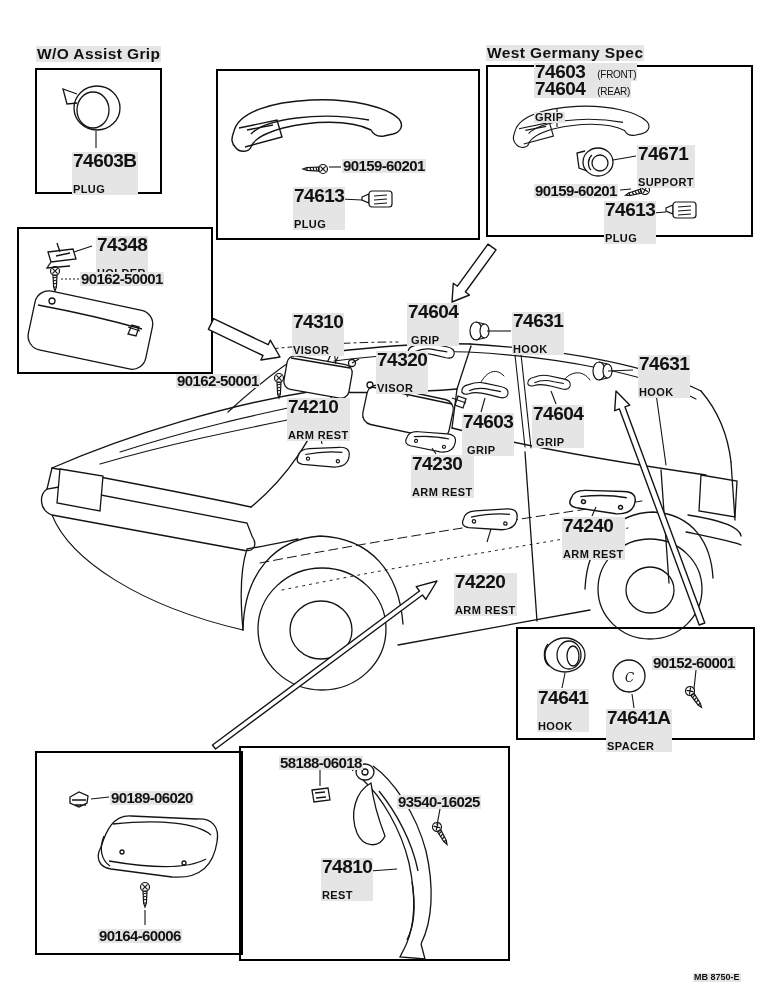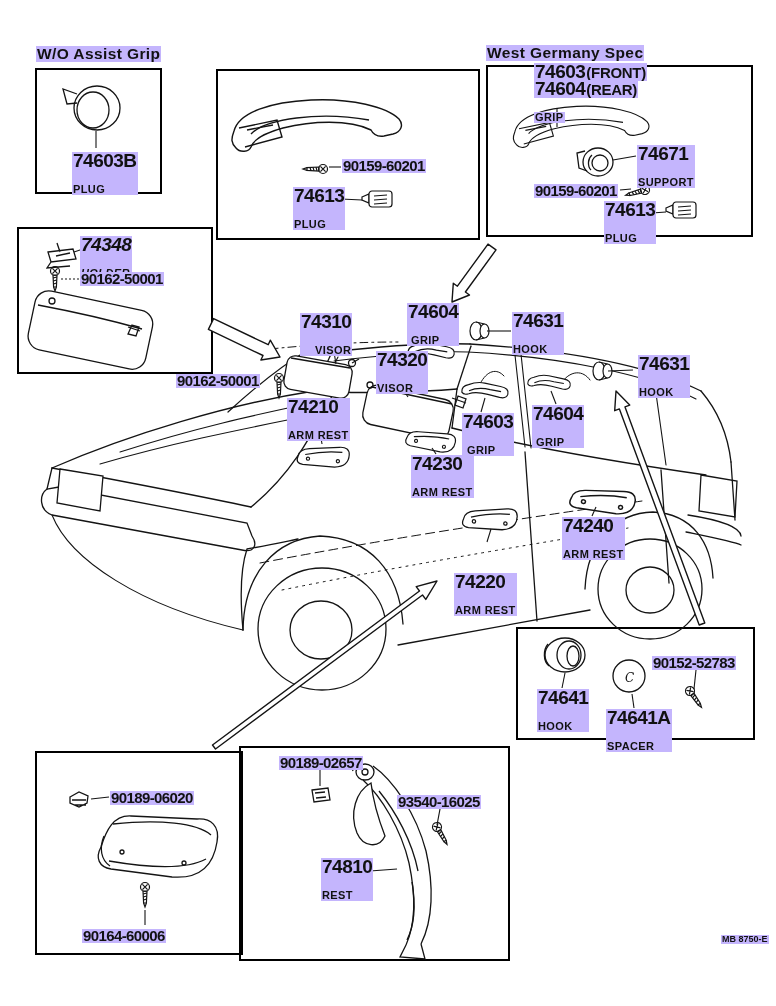--- a/index.html
+++ b/index.html
@@ -1,26 +1,26 @@
 <!DOCTYPE html>
 <html><head>
 <meta charset="utf-8">
 <style>
   html,body{margin:0;padding:0;background:#e8e8e8;}
   #stage{position:relative;width:776px;height:1006px;background:#ffffff;overflow:hidden;
          font-family:"Liberation Sans",sans-serif;color:#111;}
   .pbox{position:absolute;border:2px solid #000;z-index:1;}
   #lineart{position:absolute;left:0;top:0;z-index:2;pointer-events:none;}
-  .lbl{position:absolute;z-index:3;background:#c4b5fd;line-height:1;padding:0 1px;white-space:nowrap;}
+  .lbl{position:absolute;z-index:3;background:#e5e5e5;line-height:1;padding:0 1px;white-space:nowrap;}
   .pn{display:block;font-weight:700;font-size:19px;letter-spacing:-0.5px;line-height:0.95;}
   .pn-sm{display:block;font-weight:700;font-size:15px;letter-spacing:-0.6px;line-height:0.95;}
   .pd{display:block;font-weight:700;font-size:11px;letter-spacing:0.4px;margin-top:14px;line-height:1;}
   .ttl{font-weight:700;font-size:15.5px;letter-spacing:0.4px;}
   .row{display:flex;align-items:flex-end;gap:1px;}
-  .note{display:block;font-weight:700;font-size:15px;letter-spacing:-0.3px;padding-bottom:1px;}
+  .note{display:block;font-weight:400;font-size:10px;letter-spacing:-0.3px;padding-bottom:1px;margin-left:11px;}
   .doccode{font-weight:700;font-size:9px;letter-spacing:0;}
 </style>
 </head>
 <body>
 
 <div id="stage">
 
   <div class="pbox" style="left:35px;top:68px;width:123px;height:122px;"></div>
   <div class="pbox" style="left:216px;top:69px;width:260px;height:167px;"></div>
   <div class="pbox" style="left:486px;top:65px;width:263px;height:168px;"></div>
@@ -272,29 +272,29 @@
   <div class="lbl" style="left:637px;top:145px;">
     <span class="pn">74671</span>
     <span class="pd">SUPPORT</span>
   </div>
   <div class="lbl pn-sm" style="left:534px;top:184px;">90159-60201</div>
   <div class="lbl" style="left:604px;top:201px;">
     <span class="pn">74613</span>
     <span class="pd">PLUG</span>
   </div>
 
-  <div class="lbl" style="left:80px;top:236px;font-style:italic;">
+  <div class="lbl" style="left:96px;top:236px;">
     <span class="pn">74348</span>
     <span class="pd">HOLDER</span>
   </div>
   <div class="lbl pn-sm" style="left:80px;top:272px;">90162-50001</div>
 
   <div class="lbl pn-sm" style="left:176px;top:374px;">90162-50001</div>
 
-  <div class="lbl" style="left:300px;top:313px;text-align:right;">
+  <div class="lbl" style="left:292px;top:313px;">
     <span class="pn">74310</span>
     <span class="pd">VISOR</span>
   </div>
   <div class="lbl" style="left:407px;top:303px;">
     <span class="pn">74604</span>
     <span class="pd" style="margin-left:3px;">GRIP</span>
   </div>
   <div class="lbl" style="left:512px;top:312px;">
     <span class="pn">74631</span>
     <span class="pd">HOOK</span>
@@ -333,26 +333,26 @@
   </div>
 
   <div class="lbl" style="left:537px;top:689px;">
     <span class="pn">74641</span>
     <span class="pd">HOOK</span>
   </div>
   <div class="lbl" style="left:606px;top:709px;">
     <span class="pn">74641A</span>
     <span class="pd">SPACER</span>
   </div>
-  <div class="lbl pn-sm" style="left:652px;top:656px;">90152-52783</div>
+  <div class="lbl pn-sm" style="left:652px;top:656px;">90152-60001</div>
 
   <div class="lbl pn-sm" style="left:110px;top:791px;">90189-06020</div>
-  <div class="lbl pn-sm" style="left:82px;top:929px;">90164-60006</div>
-
-  <div class="lbl pn-sm" style="left:279px;top:756px;">90189-02657</div>
+  <div class="lbl pn-sm" style="left:98px;top:929px;">90164-60006</div>
+
+  <div class="lbl pn-sm" style="left:279px;top:756px;">58188-06018</div>
   <div class="lbl pn-sm" style="left:397px;top:795px;">93540-16025</div>
   <div class="lbl" style="left:321px;top:858px;">
     <span class="pn">74810</span>
     <span class="pd">REST</span>
   </div>
 
-  <div class="lbl doccode" style="left:693px;top:935px;margin-left:28px;">MB 8750-E</div>
+  <div class="lbl doccode" style="left:693px;top:973px;">MB 8750-E</div>
 </div>
 
 </body></html>

